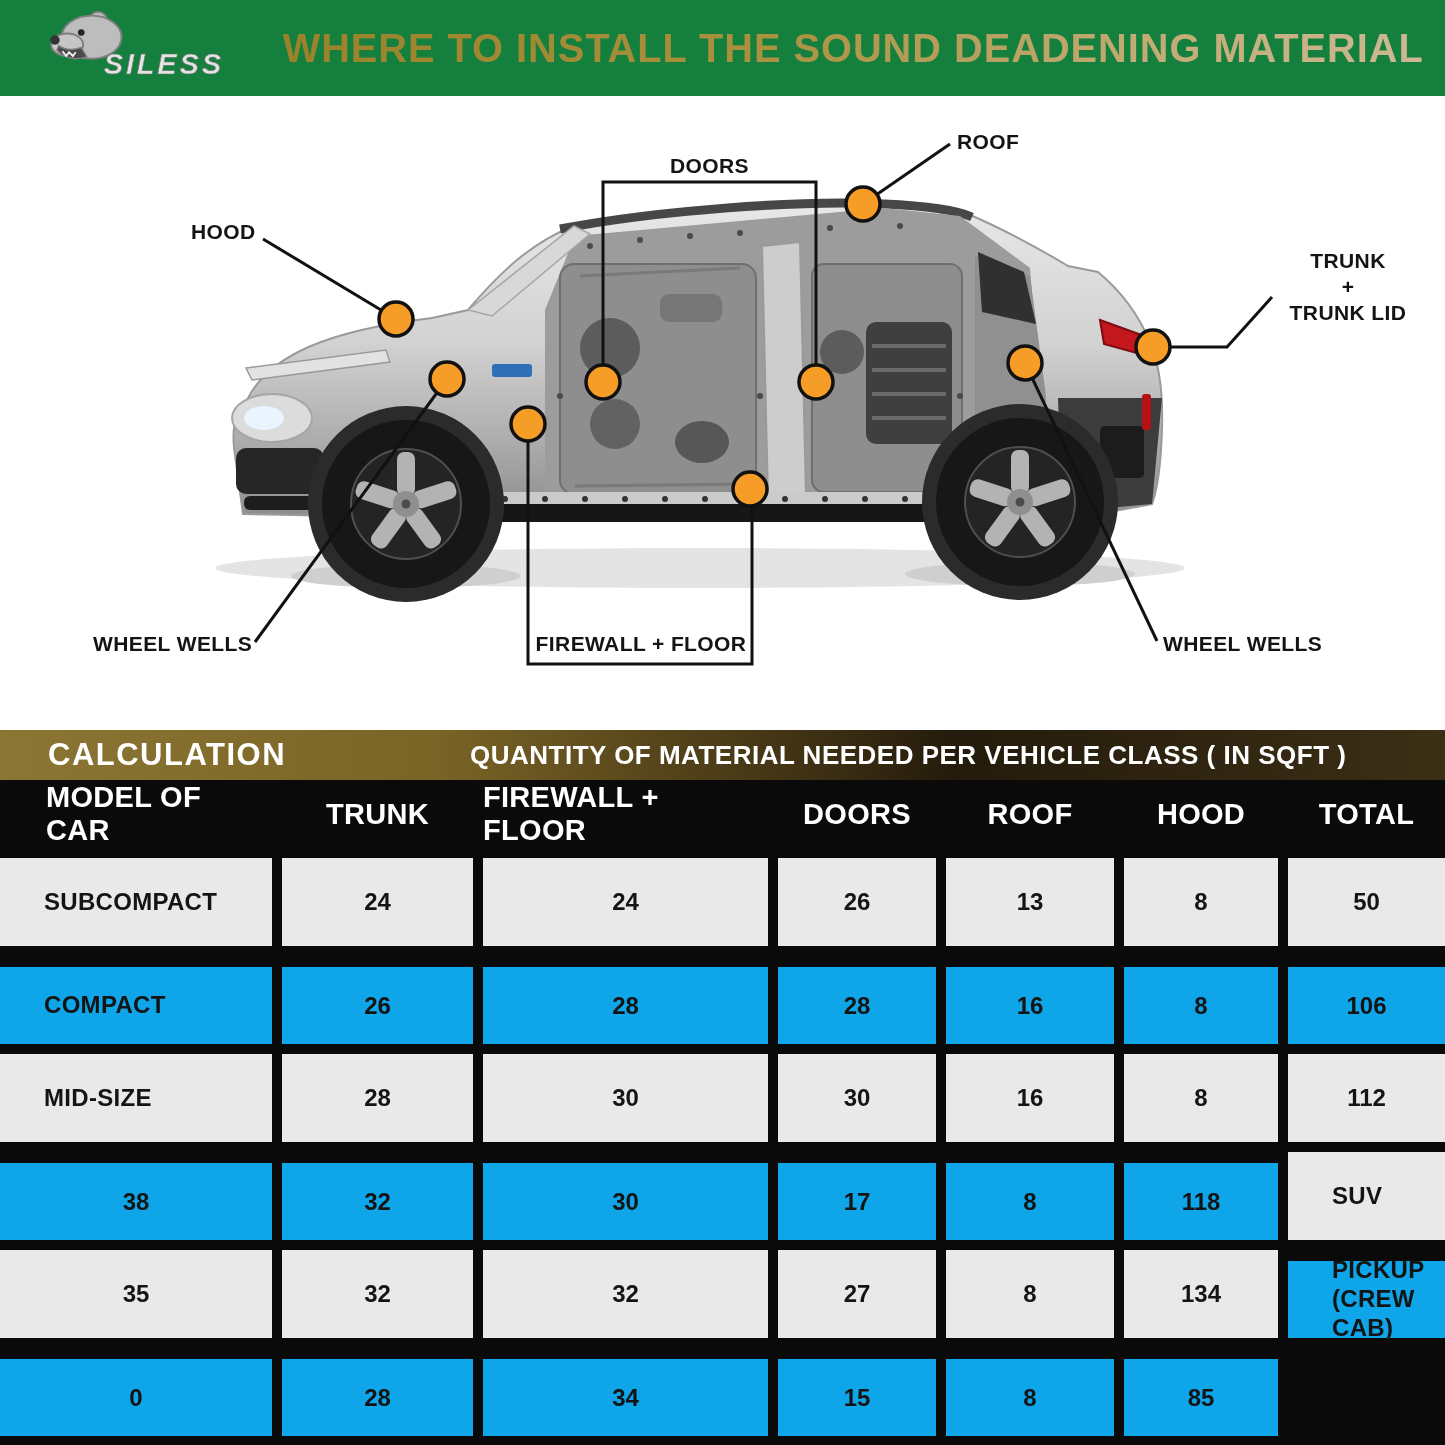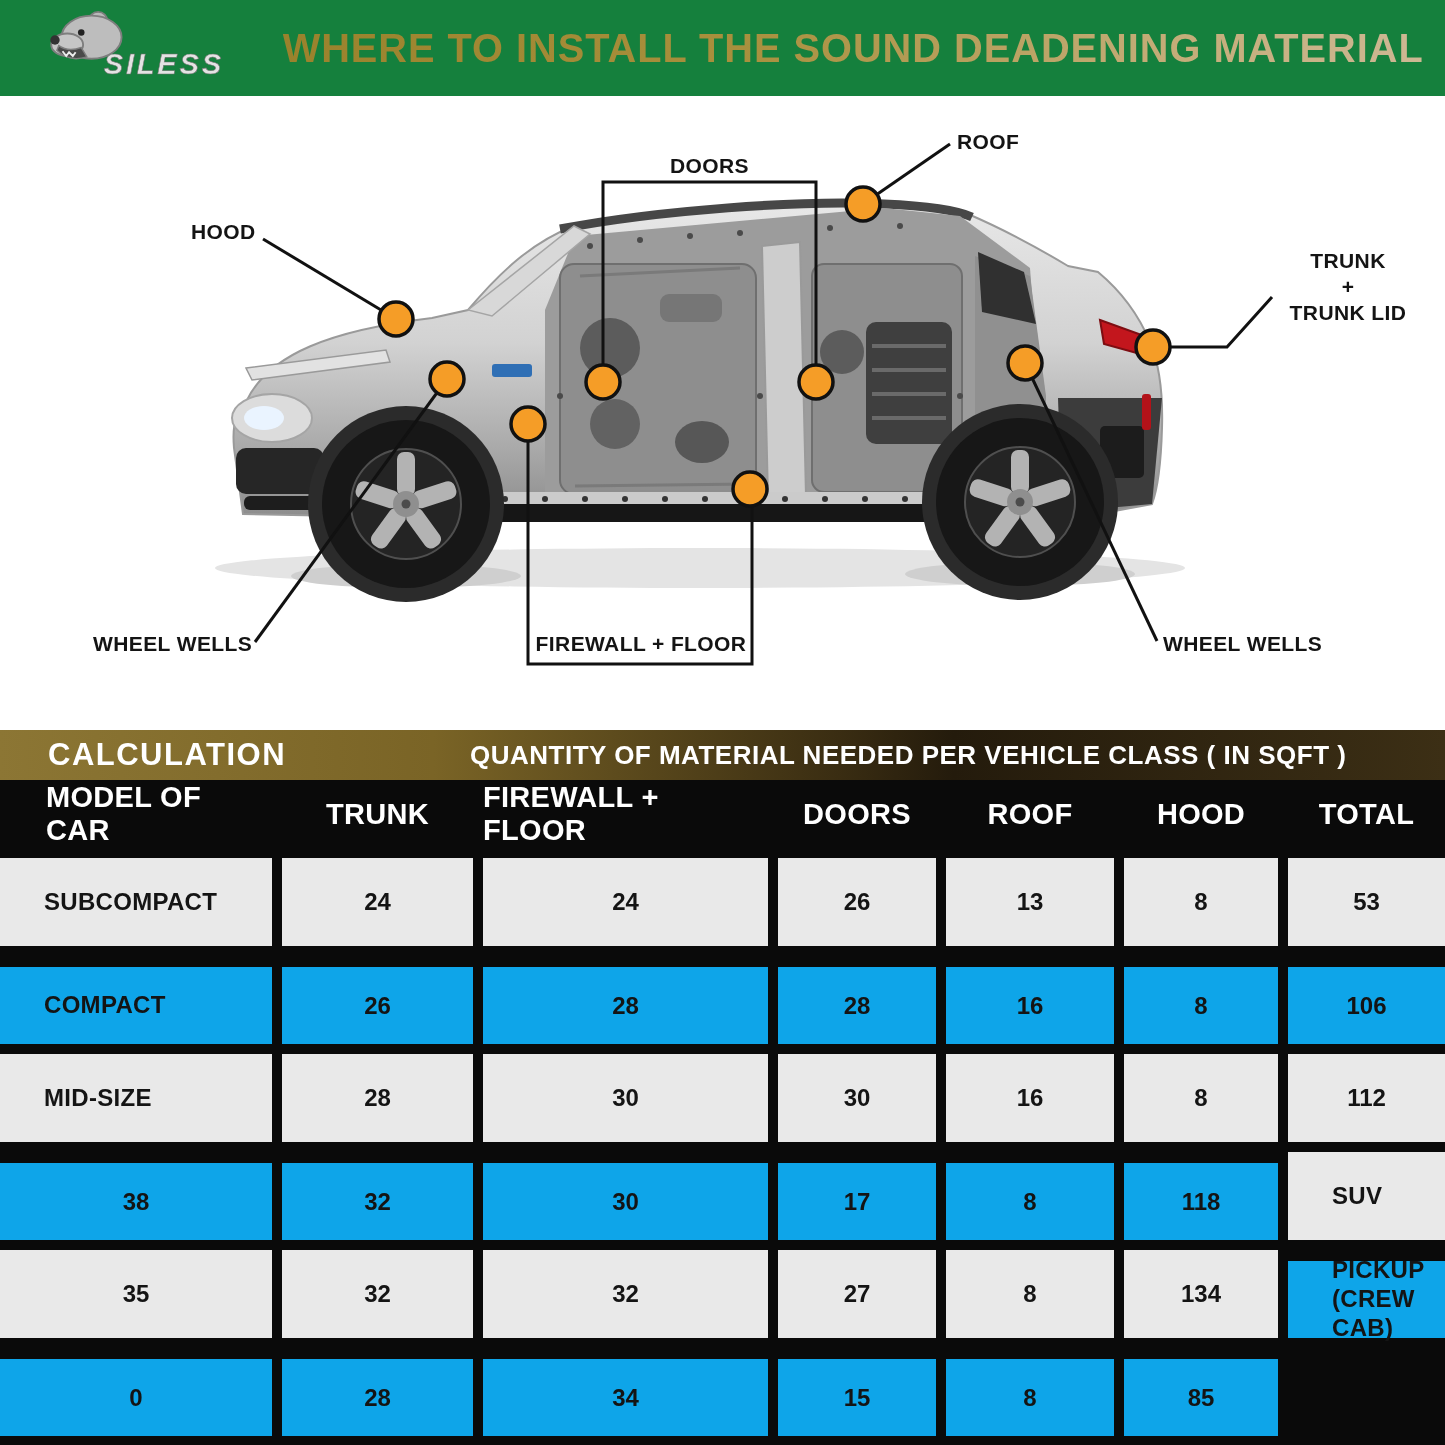--- a/index.html
+++ b/index.html
@@ -231,21 +231,21 @@
     <div class="hcell">ROOF</div>
     <div class="hcell">HOOD</div>
     <div class="hcell">TOTAL</div>
 
     <div class="cell model r-light">SUBCOMPACT</div>
     <div class="cell r-light">24</div>
     <div class="cell r-light">24</div>
     <div class="cell r-light">26</div>
     <div class="cell r-light">13</div>
     <div class="cell r-light">8</div>
-    <div class="cell r-light">53</div>
+    <div class="cell r-light">50</div>
 
     <div class="cell model r-dark">COMPACT</div>
     <div class="cell r-dark">26</div>
     <div class="cell r-dark">28</div>
     <div class="cell r-dark">28</div>
     <div class="cell r-dark">16</div>
     <div class="cell r-dark">8</div>
     <div class="cell r-dark">106</div>
 
     <div class="cell model r-light">MID-SIZE</div>

